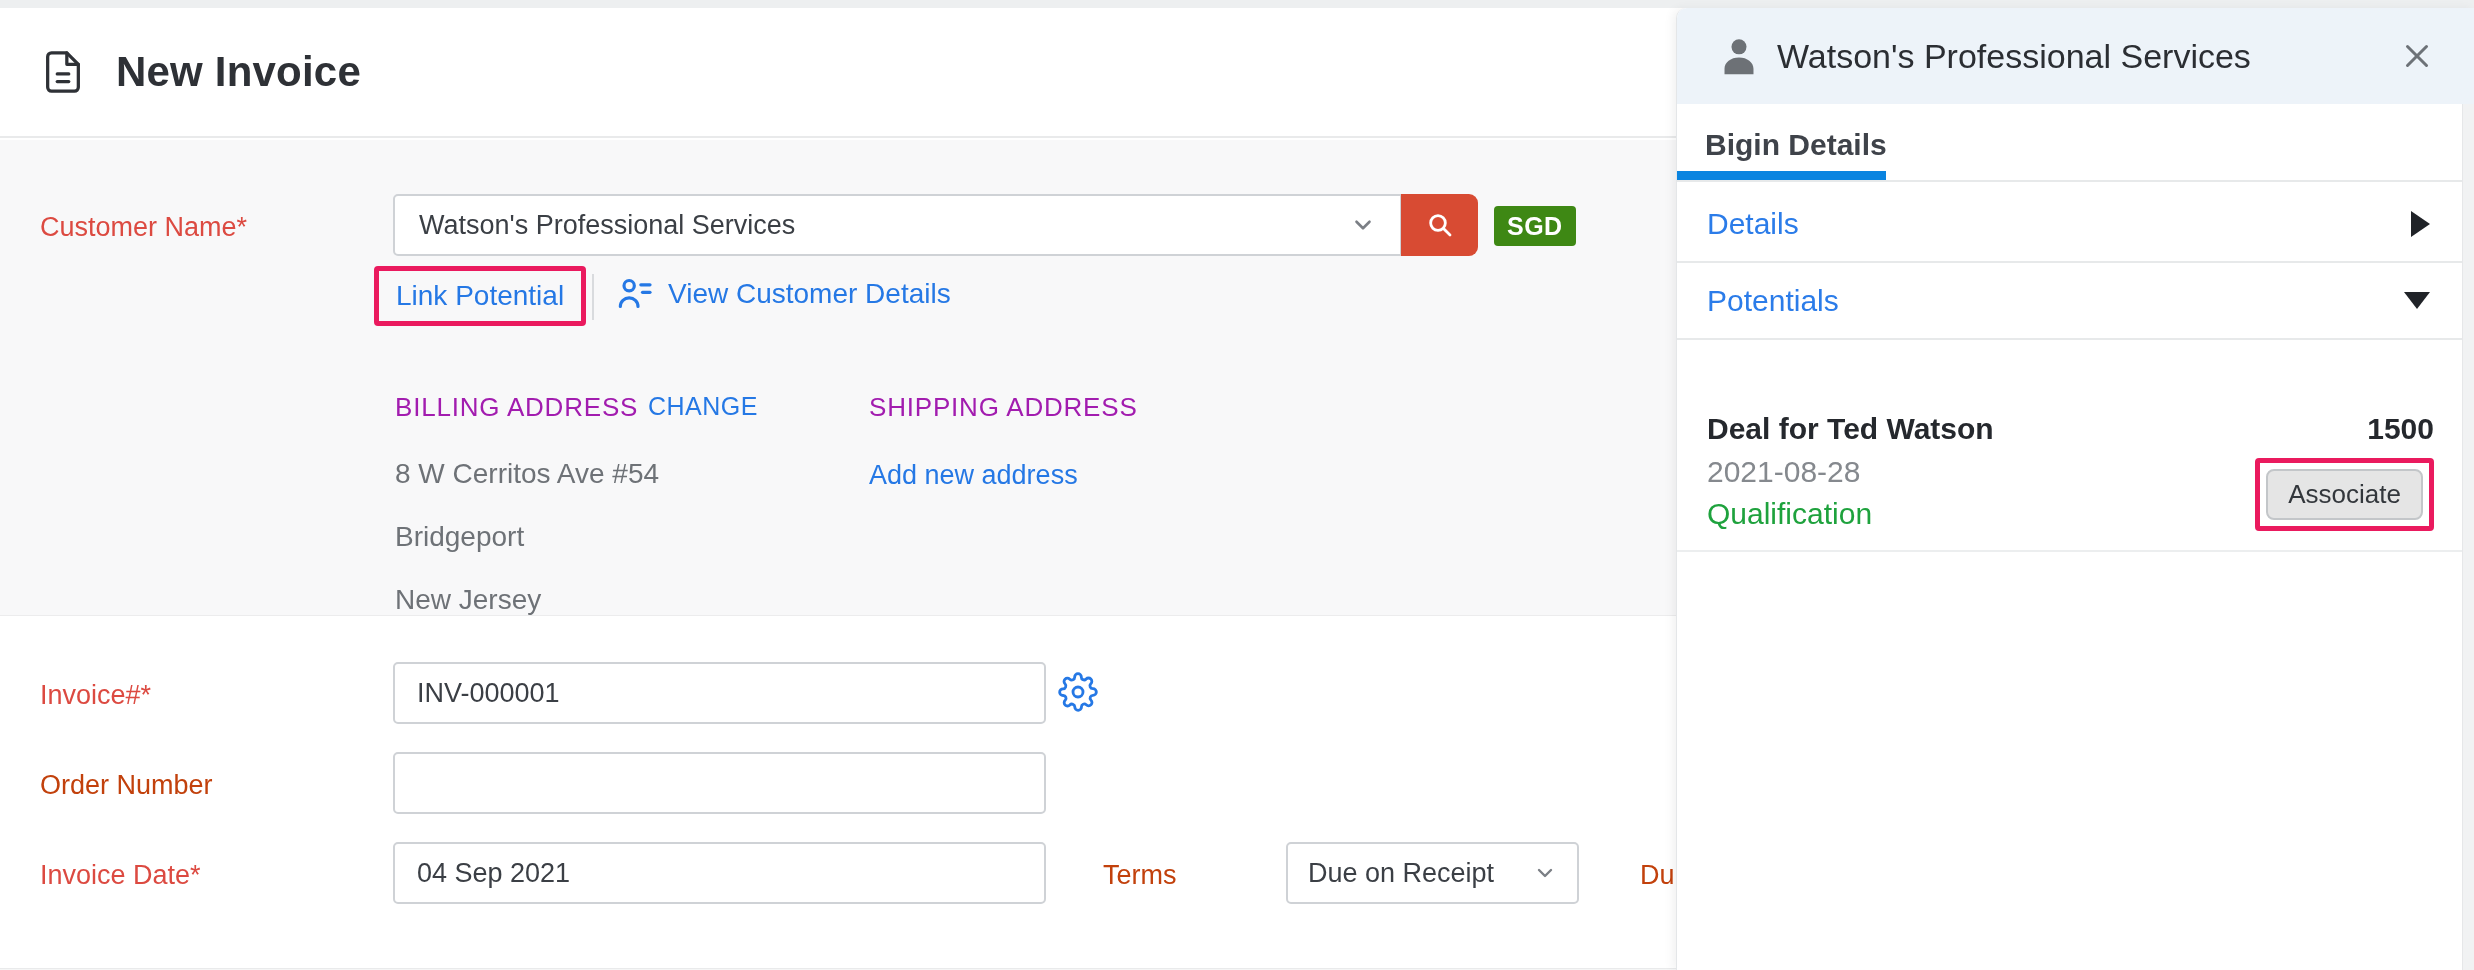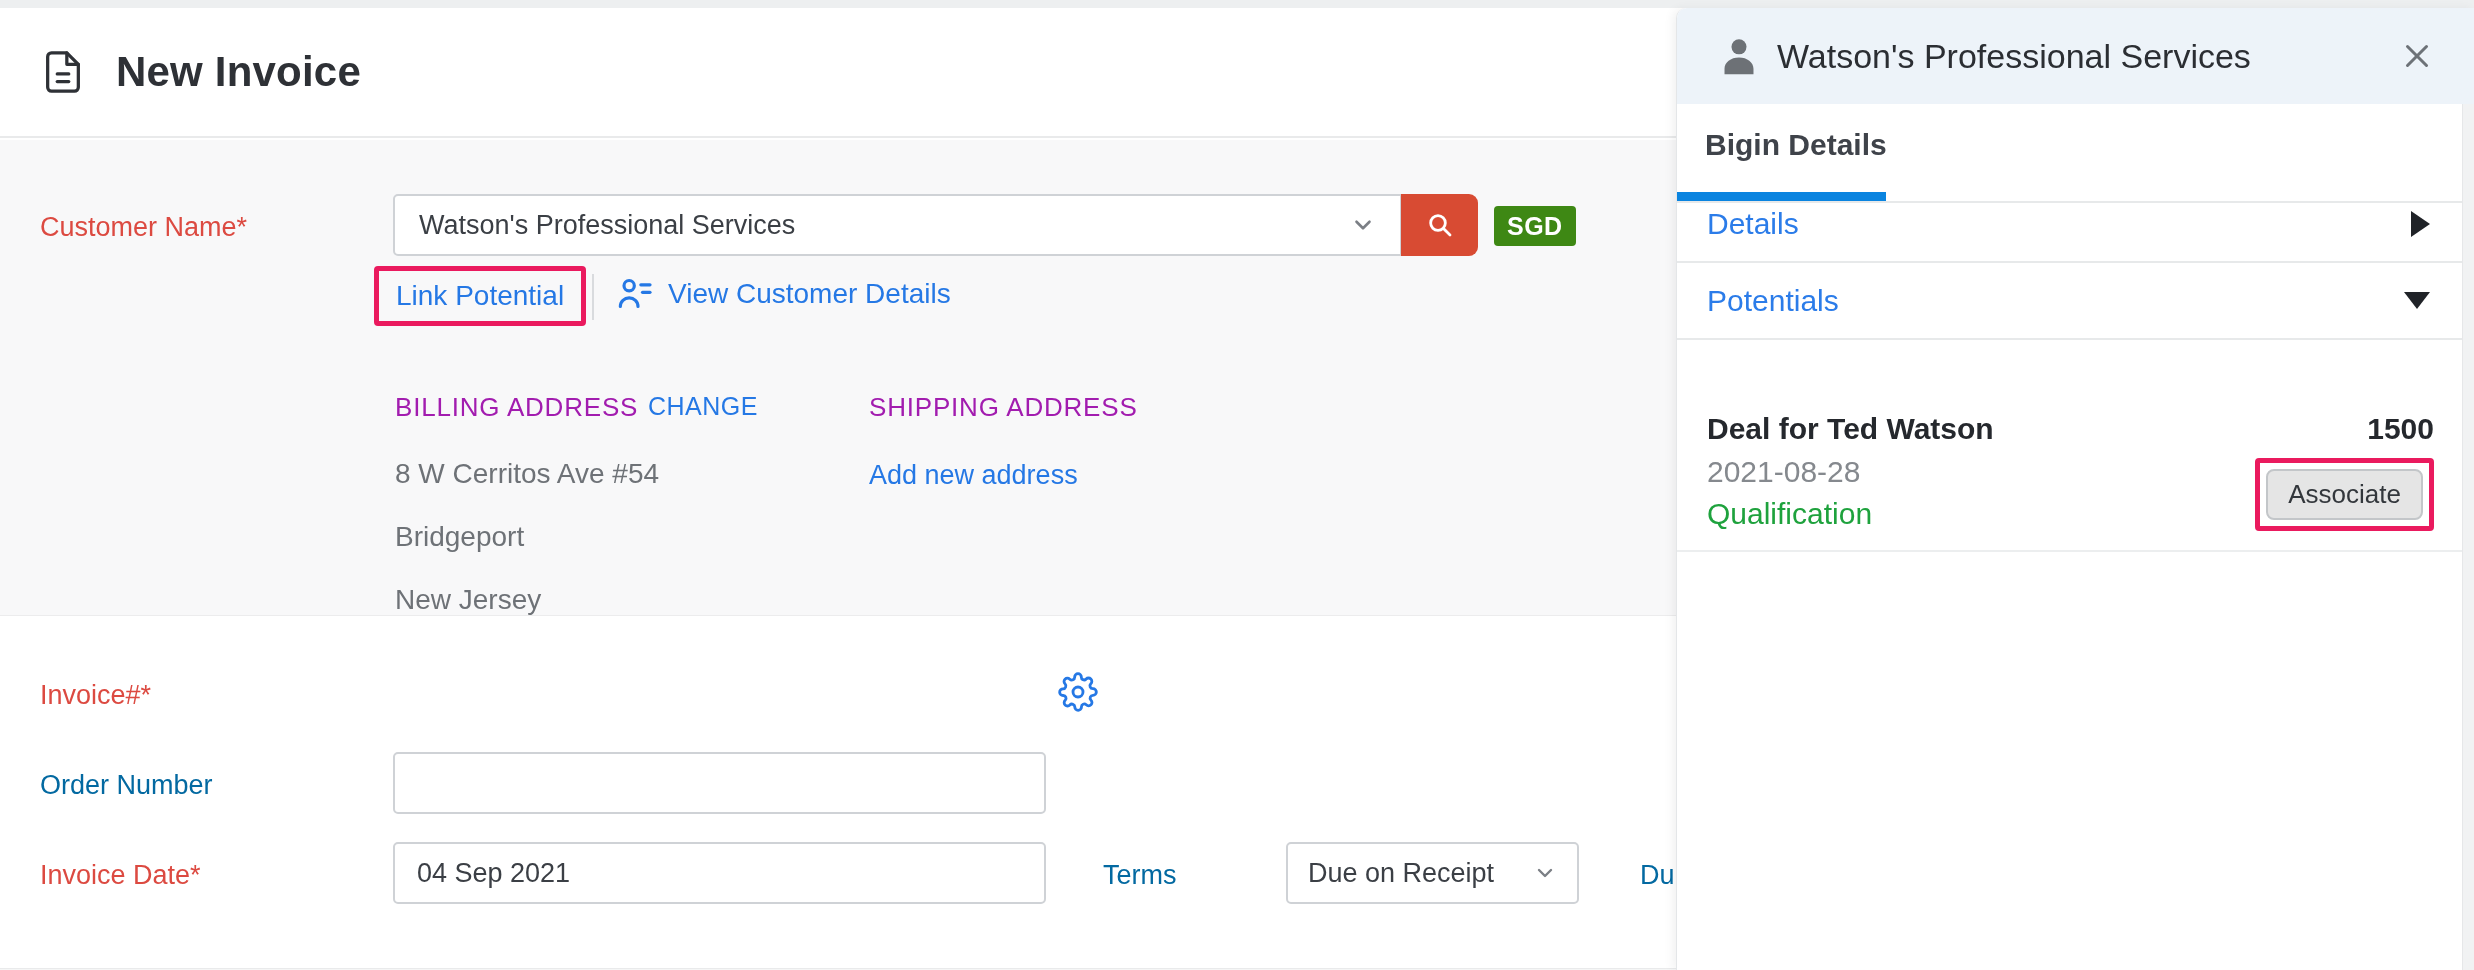--- a/index.html
+++ b/index.html
@@ -14,21 +14,21 @@
   #main { left:0; top:8px; width:1676px; height:962px; background:#fff; }
 
   #main-header { position:absolute; left:0; top:0; width:100%; height:130px;
     background:#fff; border-bottom:2px solid #e9eaeb; display:flex; align-items:center; padding-left:40px; }
   #main-header svg { flex:0 0 auto; }
   #page-title { font-size:42px; font-weight:700; color:#2e3136; margin-left:30px; letter-spacing:.2px; }
 
   #gray-section { position:absolute; left:0; top:132px; width:100%; height:476px;
     background:#f8f8f9; border-bottom:1px solid #ececed; }
 
-  .field-label { position:absolute; font-size:27px; color:#0369a1; }
+  .field-label { position:absolute; font-size:27px; color:#c2410c; }
   .field-label.required { color:#dc4a41; }
 
   .text-input { position:absolute; height:62px; background:#fff; border:2px solid #cfd2d6;
     border-radius:5px; font-size:27px; color:#3b3f45; padding:0 22px;
     font-family:"Liberation Sans","DejaVu Sans",sans-serif; outline:none; }
 
   
   #customer-select { left:393px; top:54px; width:1009px; height:62px; background:#fff;
     border:2px solid #cfd2d6; border-radius:5px 0 0 5px; display:flex; align-items:center;
     padding:0 24px; font-size:27px; color:#3b3f45; cursor:pointer; }
@@ -66,21 +66,21 @@
   
   #panel { left:1676px; top:8px; width:798px; height:962px; background:#fff;
     border-left:1px solid #e4e6e8; box-shadow:-4px 0 10px rgba(0,0,0,.05); border-top-left-radius:10px; }
 
   #panel-header { position:absolute; left:0; top:0; width:100%; height:96px; background:#edf3f9;
     border-top-left-radius:10px; display:flex; align-items:center; padding:0 38px 0 40px; }
   #panel-title { font-size:34px; color:#2b2e33; margin-left:16px; flex:1 1 auto;
     white-space:nowrap; overflow:hidden; }
   #panel-close { background:none; border:none; cursor:pointer; display:flex; align-items:center; }
 
-  #panel-tabbar { position:absolute; left:0; top:96px; width:100%; height:99px;
+  #panel-tabbar { position:absolute; left:0; top:96px; width:100%; height:78px;
     border-bottom:2px solid #e7e9ea; }
   #panel-tab { position:absolute; left:28px; top:24px; font-size:30px; font-weight:700; color:#3f434a; cursor:pointer; }
   #panel-tab-underline { position:absolute; left:0; bottom:0; width:209px; height:9px; background:#0a84e0; }
 
   .panel-row { position:absolute; left:0; width:100%; height:77px; display:flex; align-items:center;
     padding:0 44px 0 30px; border-bottom:2px solid #e7e9ea; cursor:pointer; }
   .panel-row .row-label { font-size:30px; color:#2b7ce9; flex:1 1 auto; }
   #row-details { top:178px; }
   #row-potentials { top:255px; }
   .tri-right { width:0; height:0; border-top:13px solid transparent; border-bottom:13px solid transparent;
@@ -166,20 +166,21 @@
       <div>Bridgeport</div>
       <div>New Jersey</div>
     </div>
 
     <a id="add-address-link" class="blue-link">Add new address</a>
   </div>
 
   <div id="white-section">
 
     <div class="field-label required abs" style="left:40px; top:64px;">Invoice#*</div>
+    <input class="text-input" style="left: 393px; top: 46px; width: 653px;" type="text" value="INV-000001">
     <button class="abs" style="left:1058px; top:56px; background:none; border:none; cursor:pointer;">
       <svg width="40" height="40" viewBox="0 0 24 24" fill="none" stroke="#2578e5" stroke-width="1.7" stroke-linecap="round" stroke-linejoin="round">
         <circle cx="12" cy="12" r="3"></circle>
         <path d="M19.4 15a1.65 1.65 0 0 0 .33 1.82l.06.06a2 2 0 0 1 0 2.83 2 2 0 0 1-2.83 0l-.06-.06a1.65 1.65 0 0 0-1.82-.33 1.65 1.65 0 0 0-1 1.51V21a2 2 0 0 1-2 2 2 2 0 0 1-2-2v-.09A1.65 1.65 0 0 0 9 19.4a1.65 1.65 0 0 0-1.82.33l-.06.06a2 2 0 0 1-2.83 0 2 2 0 0 1 0-2.83l.06-.06a1.65 1.65 0 0 0 .33-1.82 1.65 1.65 0 0 0-1.51-1H3a2 2 0 0 1-2-2 2 2 0 0 1 2-2h.09A1.65 1.65 0 0 0 4.6 9a1.65 1.65 0 0 0-.33-1.82l-.06-.06a2 2 0 0 1 0-2.83 2 2 0 0 1 2.83 0l.06.06a1.65 1.65 0 0 0 1.82.33H9a1.65 1.65 0 0 0 1-1.51V3a2 2 0 0 1 2-2 2 2 0 0 1 2 2v.09a1.65 1.65 0 0 0 1 1.51 1.65 1.65 0 0 0 1.82-.33l.06-.06a2 2 0 0 1 2.83 0 2 2 0 0 1 0 2.83l-.06.06a1.65 1.65 0 0 0-.33 1.82V9a1.65 1.65 0 0 0 1.51 1H21a2 2 0 0 1 2 2 2 2 0 0 1-2 2h-.09a1.65 1.65 0 0 0-1.51 1z"></path>
       </svg>
     </button>
 
     <div class="field-label abs" style="left:40px; top:154px;">Order Number</div>
     <input class="text-input" style="left: 393px; top: 136px; width: 653px;" type="text" value="">
 

